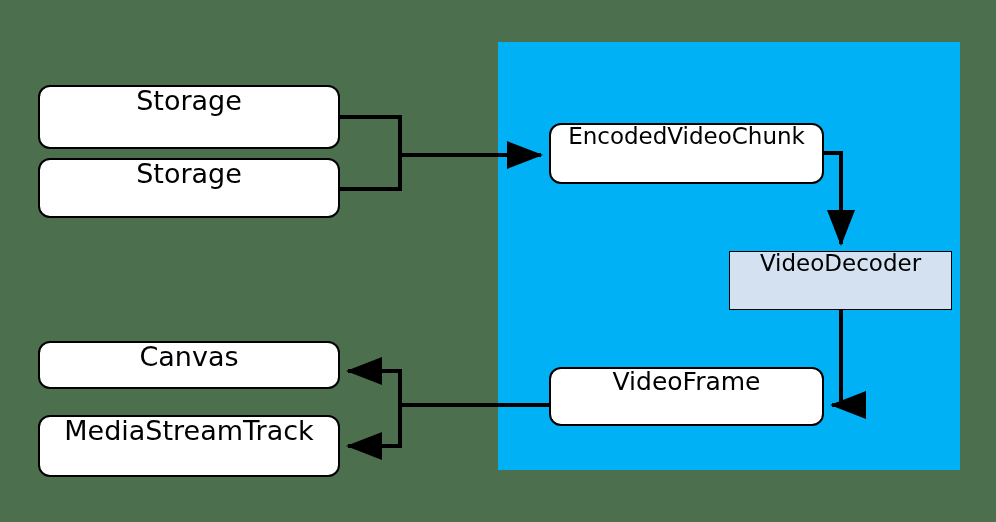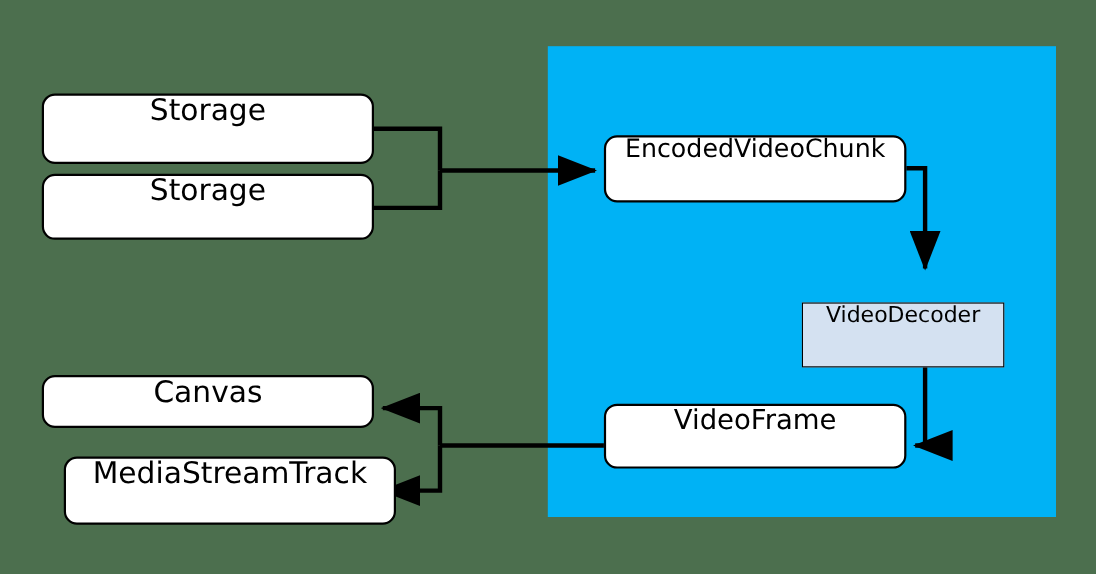--- a/index.html
+++ b/index.html
@@ -66,31 +66,29 @@
     left: 38px; top: 158px; width: 302px; height: 60px;
     font-size: 27px;
   }
   #node-canvas {
     left: 38px; top: 341px; width: 302px; height: 48px;
     font-size: 27px;
   }
   #node-mediastreamtrack {
     left: 38px; top: 415px; width: 302px; height: 62px;
     font-size: 27px;
-    margin-left: 20px;
   }
   
   #node-encodedvideochunk {
     left: 549px; top: 123px; width: 275px; height: 61px;
     font-size: 23px;
   }
   #node-videodecoder {
-    left: 729px; top: 251px; width: 184px; height: 59px;
-    font-size: 20px;
-    margin-top: 24px;
+    left: 729px; top: 251px; width: 223px; height: 59px;
+    font-size: 23px;
   }
   #node-videoframe {
     left: 549px; top: 367px; width: 275px; height: 59px;
     font-size: 25px;
   }
 </style>
 </head>
 <body>
 
 <div id="diagram-root">

